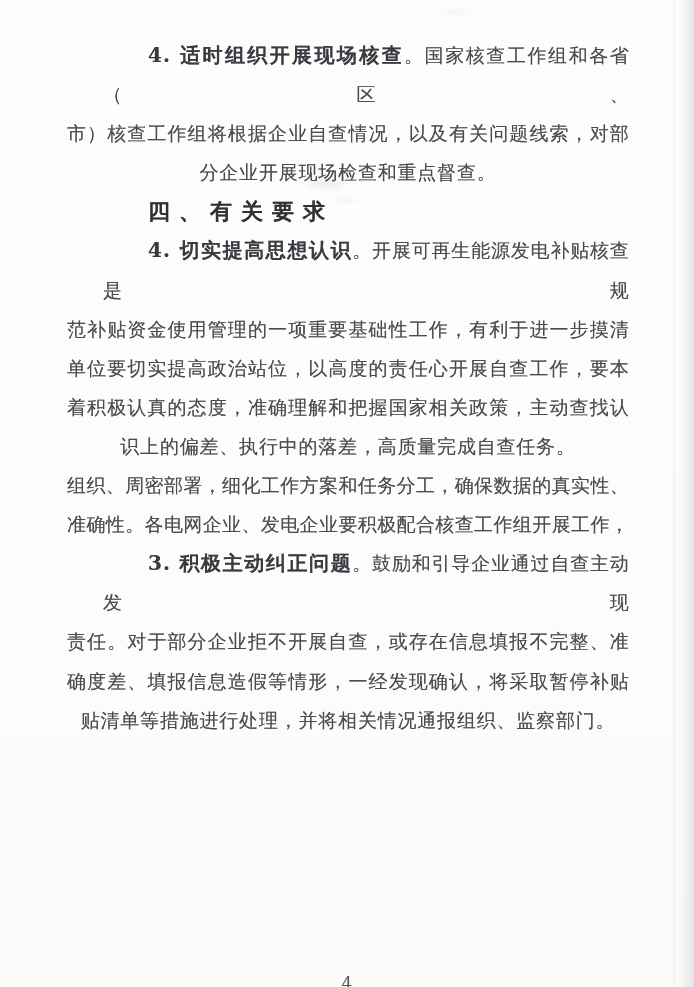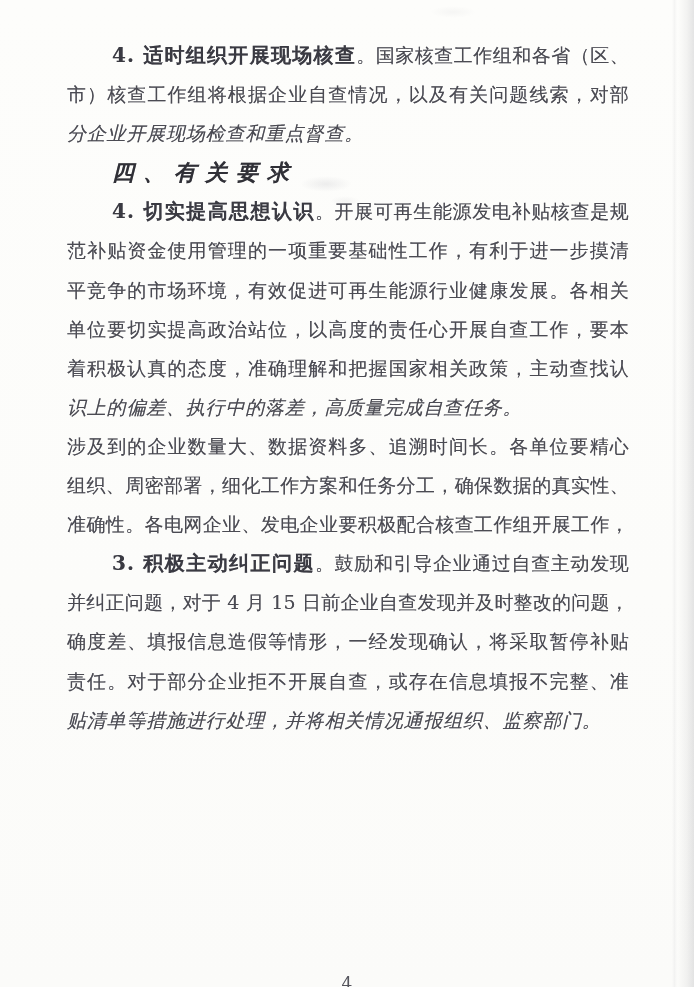--- a/index.html
+++ b/index.html
@@ -72,40 +72,39 @@
     white-space: normal;
   }
   .doc-line.just {
     text-align: justify;
     text-align-last: justify;
     text-justify: inter-character;
   }
   .doc-line.para-start,
   .doc-line.heading {
     text-indent: 45px;
+    margin-left: 36px;
   }
   .doc-line.para-end {
-    text-align: left;
+    text-align: center;
     letter-spacing: 0.8px;
-    font-style: italic;
   }
   .doc-line .lead {
     font-weight: 700;
     color: #3a3a42;
     font-size: 20px;
     letter-spacing: 1px;
   }
   .doc-line.heading {
     font-family: "DejaVu Sans", "Liberation Sans", sans-serif;
     font-weight: 700;
     font-size: 22px;
     letter-spacing: 9px;
     color: #303037;
     text-shadow: 0 0 0.5px rgba(48,48,55,0.5);
-    font-style: italic;
   }
   .page-num {
     position: absolute;
     left: 0;
     top: 973px;
     width: 100%;
     text-align: center;
     font-size: 17px;
     color: #55555d;
     font-family: "DejaVu Serif", "Liberation Serif", serif;
@@ -119,31 +118,28 @@
   <div class="smudge smudge-2"></div>
   <div class="smudge smudge-3"></div>
 
   <div class="text-col" id="text-col">
       <div class="doc-line para-start just"><span class="lead">4. 适时组织开展现场核查</span><span>。国家核查工作组和各省（区、</span></div>
       <div class="doc-line body just">市）核查工作组将根据企业自查情况，以及有关问题线索，对部</div>
       <div class="doc-line para-end">分企业开展现场检查和重点督查。</div>
       <div class="doc-line heading">四、有关要求</div>
       <div class="doc-line para-start just"><span class="lead">4. 切实提高思想认识</span><span>。开展可再生能源发电补贴核查是规</span></div>
       <div class="doc-line body just">范补贴资金使用管理的一项重要基础性工作，有利于进一步摸清</div>
-      <div class="doc-line body just">平竞争的市场环境，有效促进可再生能源行业健康发展。各相关</div>
       <div class="doc-line body just">单位要切实提高政治站位，以高度的责任心开展自查工作，要本</div>
       <div class="doc-line body just">着积极认真的态度，准确理解和把握国家相关政策，主动查找认</div>
       <div class="doc-line para-end">识上的偏差、执行中的落差，高质量完成自查任务。</div>
-      <div class="doc-line body just">涉及到的企业数量大、数据资料多、追溯时间长。各单位要精心</div>
       <div class="doc-line body just">组织、周密部署，细化工作方案和任务分工，确保数据的真实性、</div>
       <div class="doc-line body just">准确性。各电网企业、发电企业要积极配合核查工作组开展工作，</div>
       <div class="doc-line para-start just"><span class="lead">3. 积极主动纠正问题</span><span>。鼓励和引导企业通过自查主动发现</span></div>
-      <div class="doc-line body just">并纠正问题，对于 4 月 15 日前企业自查发现并及时整改的问题，</div>
+      <div class="doc-line body just">责任。对于部分企业拒不开展自查，或存在信息填报不完整、准</div>
       <div class="doc-line body just">确度差、填报信息造假等情形，一经发现确认，将采取暂停补贴</div>
-      <div class="doc-line body just">责任。对于部分企业拒不开展自查，或存在信息填报不完整、准</div>
       <div class="doc-line para-end">贴清单等措施进行处理，并将相关情况通报组织、监察部门。</div>
     </div>
 
   <div class="page-num">4</div>
 
   <div class="edge-streak"></div>
   <div class="edge-right"></div>
 </div>
 
 </body></html>

